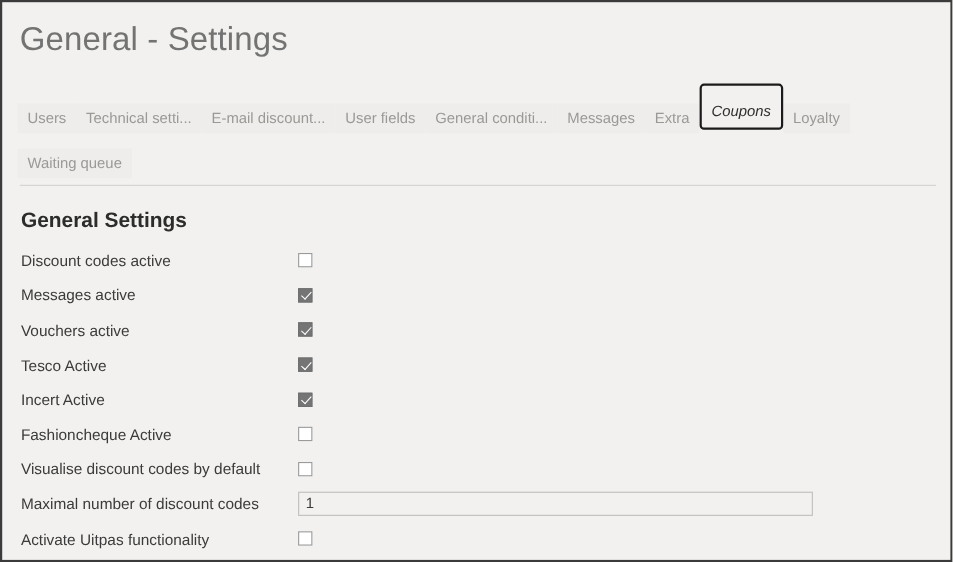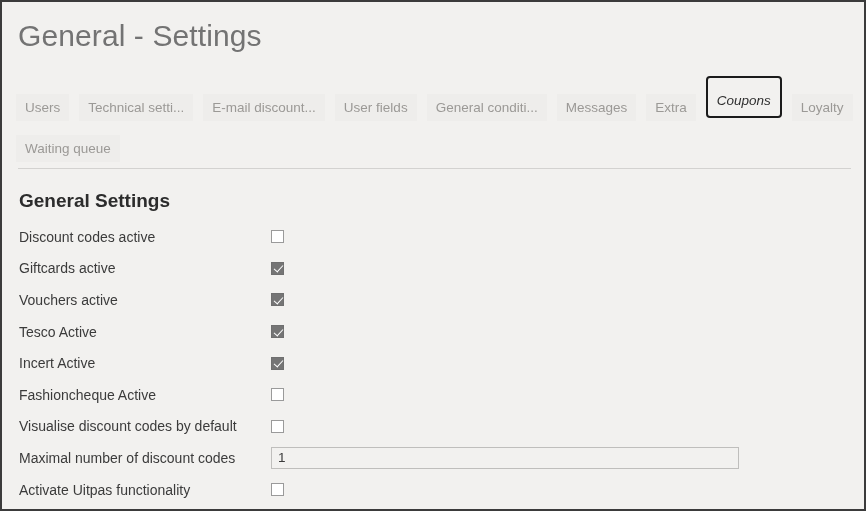--- a/index.html
+++ b/index.html
@@ -32,21 +32,21 @@
   
   .tab-bar {
     position: absolute;
     left: 14px;
     top: 92px;
     width: 838px;
   }
   .tab-row {
     display: flex;
     align-items: stretch;
-    gap: 10px;
+    gap: 0;
     height: 27px;
     margin-bottom: 14px;
   }
   .tab {
     background: #eeedeb;
     color: #9b9996;
     font-size: 13.5px;
     line-height: 27px;
     padding: 0 9px;
     white-space: nowrap;
@@ -167,21 +167,21 @@
   <div class="divider"></div>
 
   <div class="section-title">General Settings</div>
 
   <div class="settings">
       <div class="setting-row">
         <div class="setting-label">Discount codes active</div>
         <span class="cb"></span>
       </div>
       <div class="setting-row">
-        <div class="setting-label">Giftcards active</div>
+        <div class="setting-label">Messages active</div>
         <span class="cb checked"></span>
       </div>
       <div class="setting-row">
         <div class="setting-label">Vouchers active</div>
         <span class="cb checked"></span>
       </div>
       <div class="setting-row">
         <div class="setting-label">Tesco Active</div>
         <span class="cb checked"></span>
       </div>

